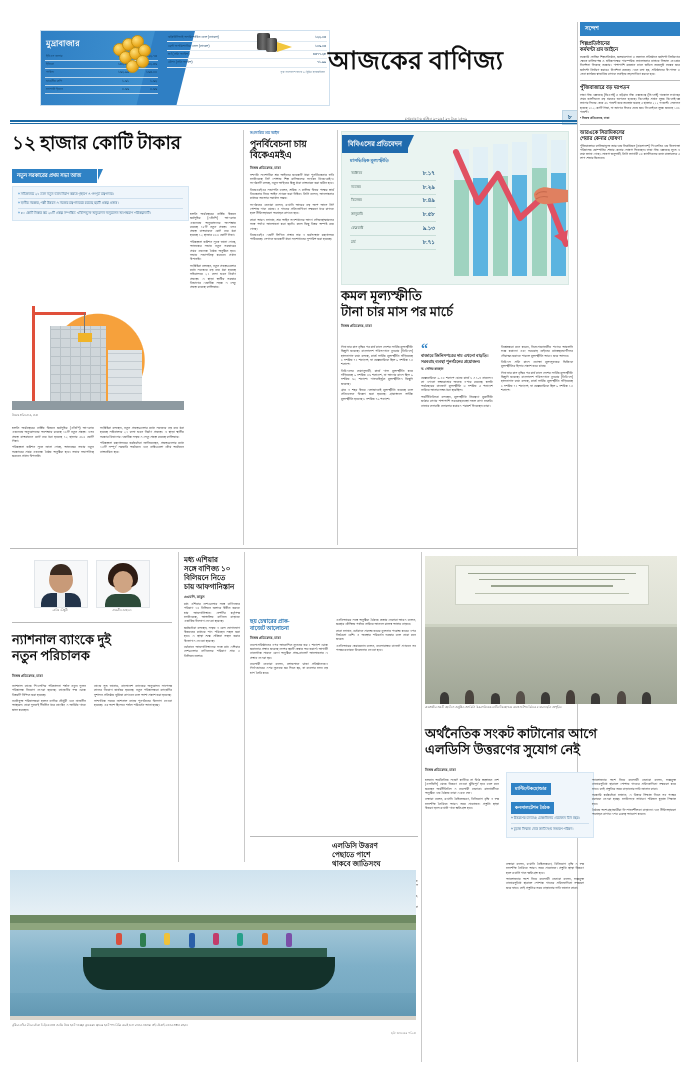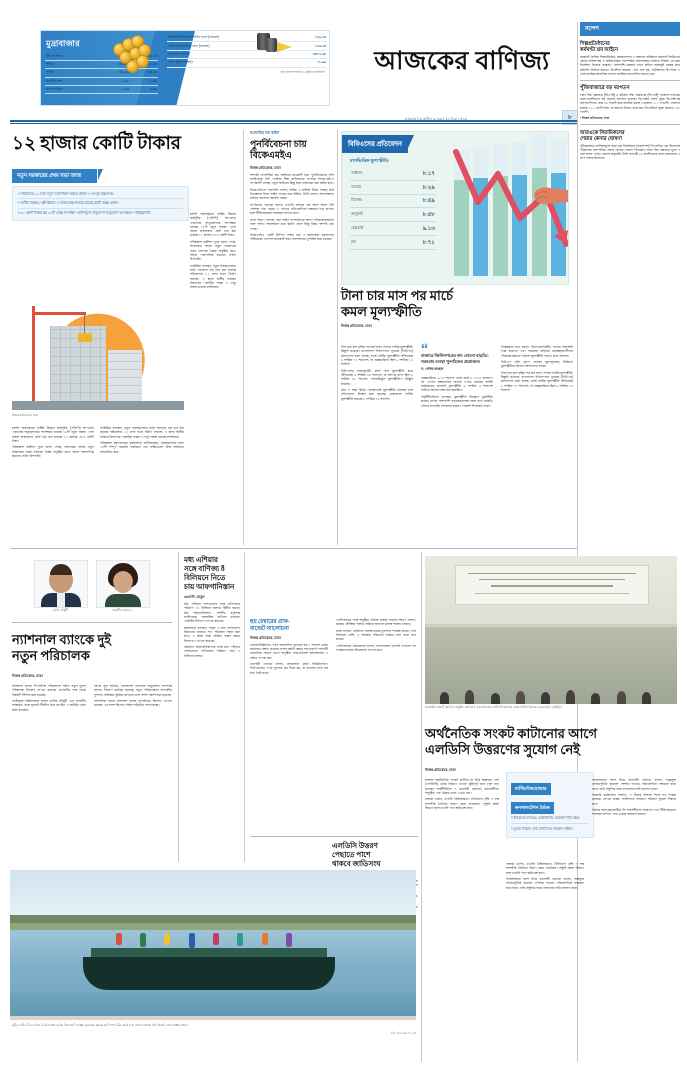--- a/index.html
+++ b/index.html
@@ -28,21 +28,21 @@
   .gtable td{font-size:3.1px;color:#123e63;padding:1.2px 1px;border-bottom:.4px solid #dfe9f1;}
   .gtable td.v{text-align:right;font-weight:bold;width:30px;}
   .src{font-size:2.6px;color:#4a6c86;text-align:right;margin:2px 4px 0 0;}
   .coins{position:absolute;left:72px;top:4px;z-index:4;}
   .coin{position:absolute;width:11px;height:11px;border-radius:50%;background:radial-gradient(circle at 35% 32%,#ffe07a,#e8a81c 62%,#b8801a);border:.5px solid #c9920f;}
   .barrel{position:absolute;left:214px;top:2px;width:22px;height:20px;z-index:4;}
   .barrel .b1{position:absolute;left:2px;top:0;width:13px;height:17px;background:linear-gradient(90deg,#3a3a3a,#6d6d6d 45%,#2c2c2c);border-radius:2px;}
   .barrel .b2{position:absolute;left:11px;top:5px;width:11px;height:14px;background:linear-gradient(90deg,#4a4a4a,#7b7b7b 45%,#333);border-radius:2px;}
   .cheese{position:absolute;left:236px;top:11px;width:0;height:0;border-left:15px solid #f2c63d;border-top:5px solid transparent;border-bottom:5px solid transparent;z-index:4;}
 
-  .logo{position:absolute;left:336px;top:24px;width:252px;text-align:center;}
+  .logo{position:absolute;left:328px;top:24px;width:252px;}
   .logo-txt{font-size:25px;font-weight:bold;color:#111;letter-spacing:.4px;line-height:30px;font-family:"Liberation Serif",serif;}
   .dateline{position:absolute;left:320px;top:94px;width:232px;text-align:center;font-size:3.6px;color:#333;}
   .pageno{position:absolute;left:562px;top:88px;width:14px;height:13px;background:#d9e8f2;border:.5px solid #bcd4e4;
      font-size:6px;font-weight:bold;color:#13507f;text-align:center;line-height:13px;}
   .mast-rule{position:absolute;left:10px;top:120px;width:567px;height:1.6px;background:#1b6aa5;}
   .mast-rule2{position:absolute;left:10px;top:123px;width:567px;height:.5px;background:#1b6aa5;}
 
   
   .col{position:absolute;}
   .vrule{position:absolute;width:.45px;background:#c9c9c9;}
@@ -372,22 +372,22 @@
     </svg>
 
     <svg class="hand" viewBox="0 0 40 34">
       <path d="M4 16 C6 10 14 8 20 10 L38 12 L38 24 L18 26 C10 27 4 23 4 16 Z" fill="#e08060"></path>
       <path d="M6 17 C8 14 13 13 17 14" stroke="#c86a4e" stroke-width="1.2" fill="none"></path>
       <path d="M6 21 C9 19 14 18 18 19" stroke="#c86a4e" stroke-width="1.2" fill="none"></path>
     </svg>
   </div>
 
   <div class="col" style="left:341px;top:288px;width:232px;">
+    <div class="hl hl-2">কমল মূল্যস্ফীতি</div>
     <div class="hl hl-2">টানা চার মাস পর মার্চে</div>
-    <div class="hl hl-2">কমল মূল্যস্ফীতি</div>
     <div class="byline" style="margin-top:4px">নিজস্ব প্রতিবেদক, ঢাকা</div>
   </div>
 
   <div class="body-text" style="position:absolute;left:341px;top:345px;width:72px;">
     <p>টানা চার মাস বৃদ্ধির পর মার্চ মাসে দেশের সার্বিক মূল্যস্ফীতি কিছুটা কমেছে। বাংলাদেশ পরিসংখ্যান ব্যুরোর (বিবিএস) হালনাগাদ তথ্য বলছে, মার্চে সার্বিক মূল্যস্ফীতি দাঁড়িয়েছে ৮ দশমিক ৭১ শতাংশে, যা ফেব্রুয়ারিতে ছিল ৯ দশমিক ১৩ শতাংশ।</p>
     <p>বিবিএসের তথ্যানুযায়ী, মার্চে খাদ্য মূল্যস্ফীতি কমে দাঁড়িয়েছে ৯ দশমিক ০৬ শতাংশে, যা আগের মাসে ছিল ৯ দশমিক ৬২ শতাংশ। খাদ্যবহির্ভূত মূল্যস্ফীতিও কিছুটা কমেছে।</p>
     <p>গ্রাম ও শহর উভয় এলাকাতেই মূল্যস্ফীতি কমেছে বলে প্রতিবেদনে উল্লেখ করা হয়েছে। গ্রামাঞ্চলে সার্বিক মূল্যস্ফীতি হয়েছে ৮ দশমিক ৭৯ শতাংশ।</p>
   </div>
 
   <div style="position:absolute;left:421px;top:345px;width:72px;">
@@ -439,21 +439,21 @@
   </div>
   <div class="body-text" style="position:absolute;left:94px;top:684px;width:78px;">
     <p>ব্যাংক সূত্র জানায়, বাংলাদেশ ব্যাংকের অনুমোদন সাপেক্ষে তাদের নিয়োগ কার্যকর হয়েছে। নতুন পরিচালকরা ব্যাংকটির সুশাসন প্রতিষ্ঠায় ভূমিকা রাখবেন বলে আশা প্রকাশ করা হয়েছে।</p>
     <p>সাম্প্রতিক সময়ে ন্যাশনাল ব্যাংক পুনর্গঠনের উদ্যোগ নেওয়া হয়েছে। এর অংশ হিসেবে পর্ষদে পরিবর্তন আনা হচ্ছে।</p>
   </div>
 
   <div class="vrule" style="left:178px;top:552px;height:310px;"></div>
 
   <div class="col" style="left:184px;top:556px;width:56px;">
     <div class="hl hl-4">মধ্য এশিয়ার</div>
-    <div class="hl hl-4">সঙ্গে বাণিজ্য 8</div>
+    <div class="hl hl-4">সঙ্গে বাণিজ্য ১০</div>
     <div class="hl hl-4">বিলিয়নে নিতে</div>
     <div class="hl hl-4">চায় আফগানিস্তান</div>
     <div class="byline" style="margin-top:3px">এএফপি, কাবুল</div>
     <div class="body-text">
       <p>মধ্য এশিয়ার দেশগুলোর সঙ্গে বাণিজ্যের পরিমাণ ১০ বিলিয়ন ডলারে উন্নীত করতে চায় আফগানিস্তান। দেশটির কর্তৃপক্ষ জানিয়েছে, আঞ্চলিক বাণিজ্য বাড়াতে একাধিক উদ্যোগ নেওয়া হয়েছে।</p>
       <p>কর্মকর্তারা বলছেন, সড়ক ও রেল যোগাযোগ উন্নয়নের মাধ্যমে পণ্য পরিবহন সহজ করা হবে। এ ছাড়া শুল্ক প্রক্রিয়া সহজ করার উদ্যোগও নেওয়া হয়েছে।</p>
       <p>বর্তমানে আফগানিস্তানের সঙ্গে মধ্য এশিয়ার দেশগুলোর বাণিজ্যের পরিমাণ প্রায় ৩ বিলিয়ন ডলার।</p>
     </div>
   </div>
 

